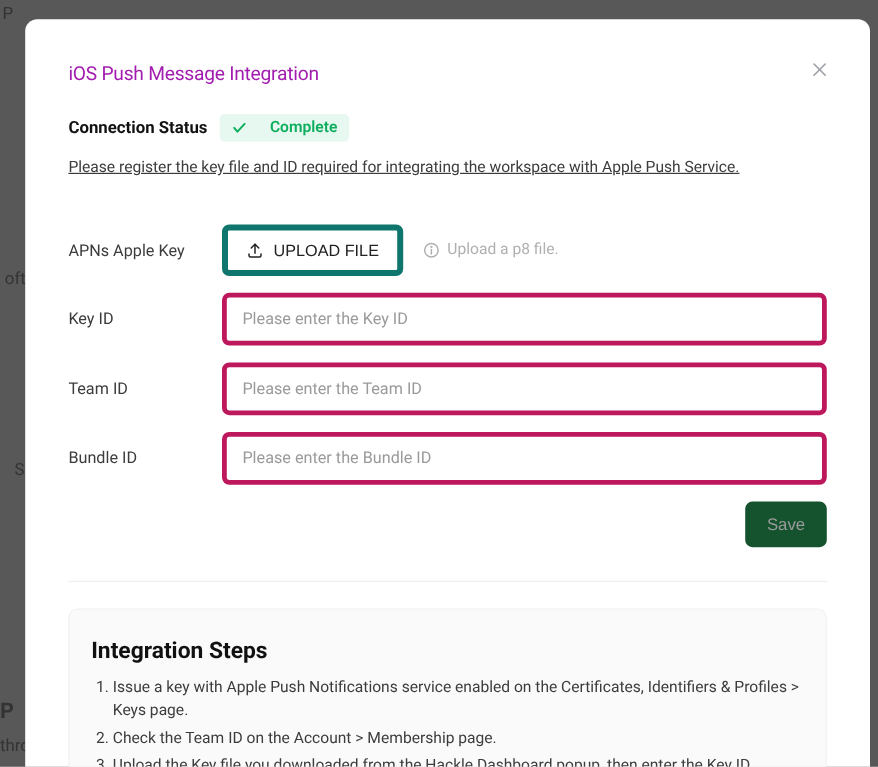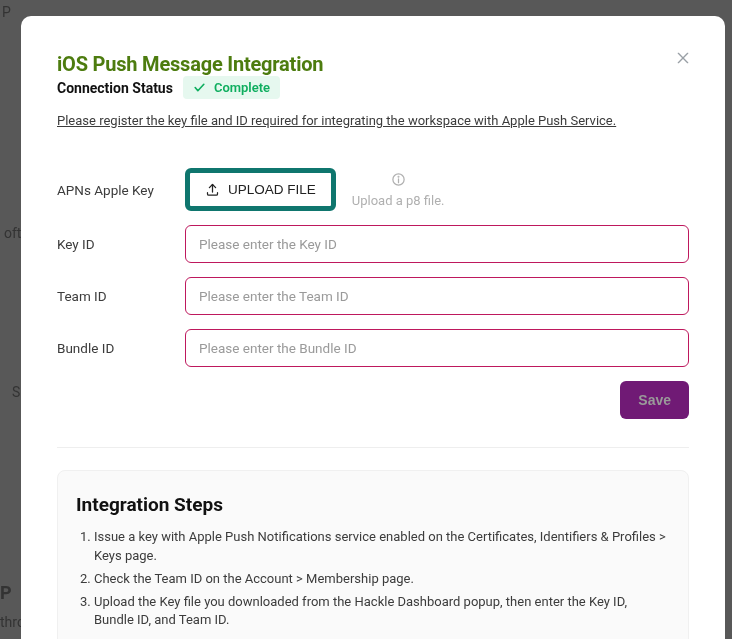--- a/index.html
+++ b/index.html
@@ -29,51 +29,52 @@
       background: #fff;
       border-radius: 10px;
       padding: 36px 36px 28px 36px;
     }
     .modal-header {
       display: flex;
       justify-content: space-between;
       align-items: flex-start;
     }
     .modal-title {
-      font-size: 20px;
-      font-weight: 700;
-      color: #4d7c0f;
+      font-size: 16px;
+      font-weight: 400;
+      color: #a21caf;
       letter-spacing: -0.2px;
     }
     .close-btn {
       width: 24px;
       height: 24px;
       display: flex;
       align-items: center;
       justify-content: center;
       cursor: pointer;
       color: #9aa0a6;
       margin-top: -6px;
       margin-right: -6px;
     }
     .close-btn svg { width: 16px; height: 16px; }
     .status-row {
       display: flex;
       align-items: center;
       gap: 10px;
+      margin-top: 24px;
     }
     .status-label {
       font-size: 14px;
       font-weight: 700;
       color: #111;
     }
     .status-badge {
       display: inline-flex;
       align-items: center;
-      gap: 8px;
+      gap: 19px;
       background: #e6f8ef;
       color: #0fae5f;
       font-size: 13px;
       font-weight: 600;
       padding: 4px 10px;
       border-radius: 4px;
     }
     .status-badge svg { width: 13px; height: 13px; }
     .subtext {
       font-size: 13px;
@@ -109,47 +110,46 @@
       cursor: pointer;
     }
     .upload-btn svg { width: 15px; height: 15px; }
     .hint {
       display: inline-flex;
       align-items: center;
       gap: 6px;
       margin-left: 16px;
       color: #b0b0b0;
       font-size: 13px;
-      flex-direction: column;
     }
     .hint svg { width: 15px; height: 15px; }
     .text-input {
       flex: 1;
-      border: 1px solid #be185d;
+      border: 4px solid #be185d;
       border-radius: 6px;
       padding: 10px 13px;
       font-size: 13.5px;
       color: #333;
       outline: none;
       font-family: inherit;
     }
     .text-input::placeholder { color: #9a9a9a; }
     .actions {
       display: flex;
       justify-content: flex-end;
       margin-top: 8px;
     }
     .save-btn {
-      background: #701a75;
+      background: #14532d;
       color: #9a9a9a;
       border: none;
       border-radius: 6px;
       padding: 11px 18px;
       font-size: 14px;
-      font-weight: 700;
+      font-weight: 400;
       cursor: pointer;
     }
     .divider {
       border: none;
       border-top: 1px solid #eee;
       margin: 28px 0 22px 0;
     }
     .steps-box {
       background: #fafafa;
       border: 1px solid #f0f0f0;

